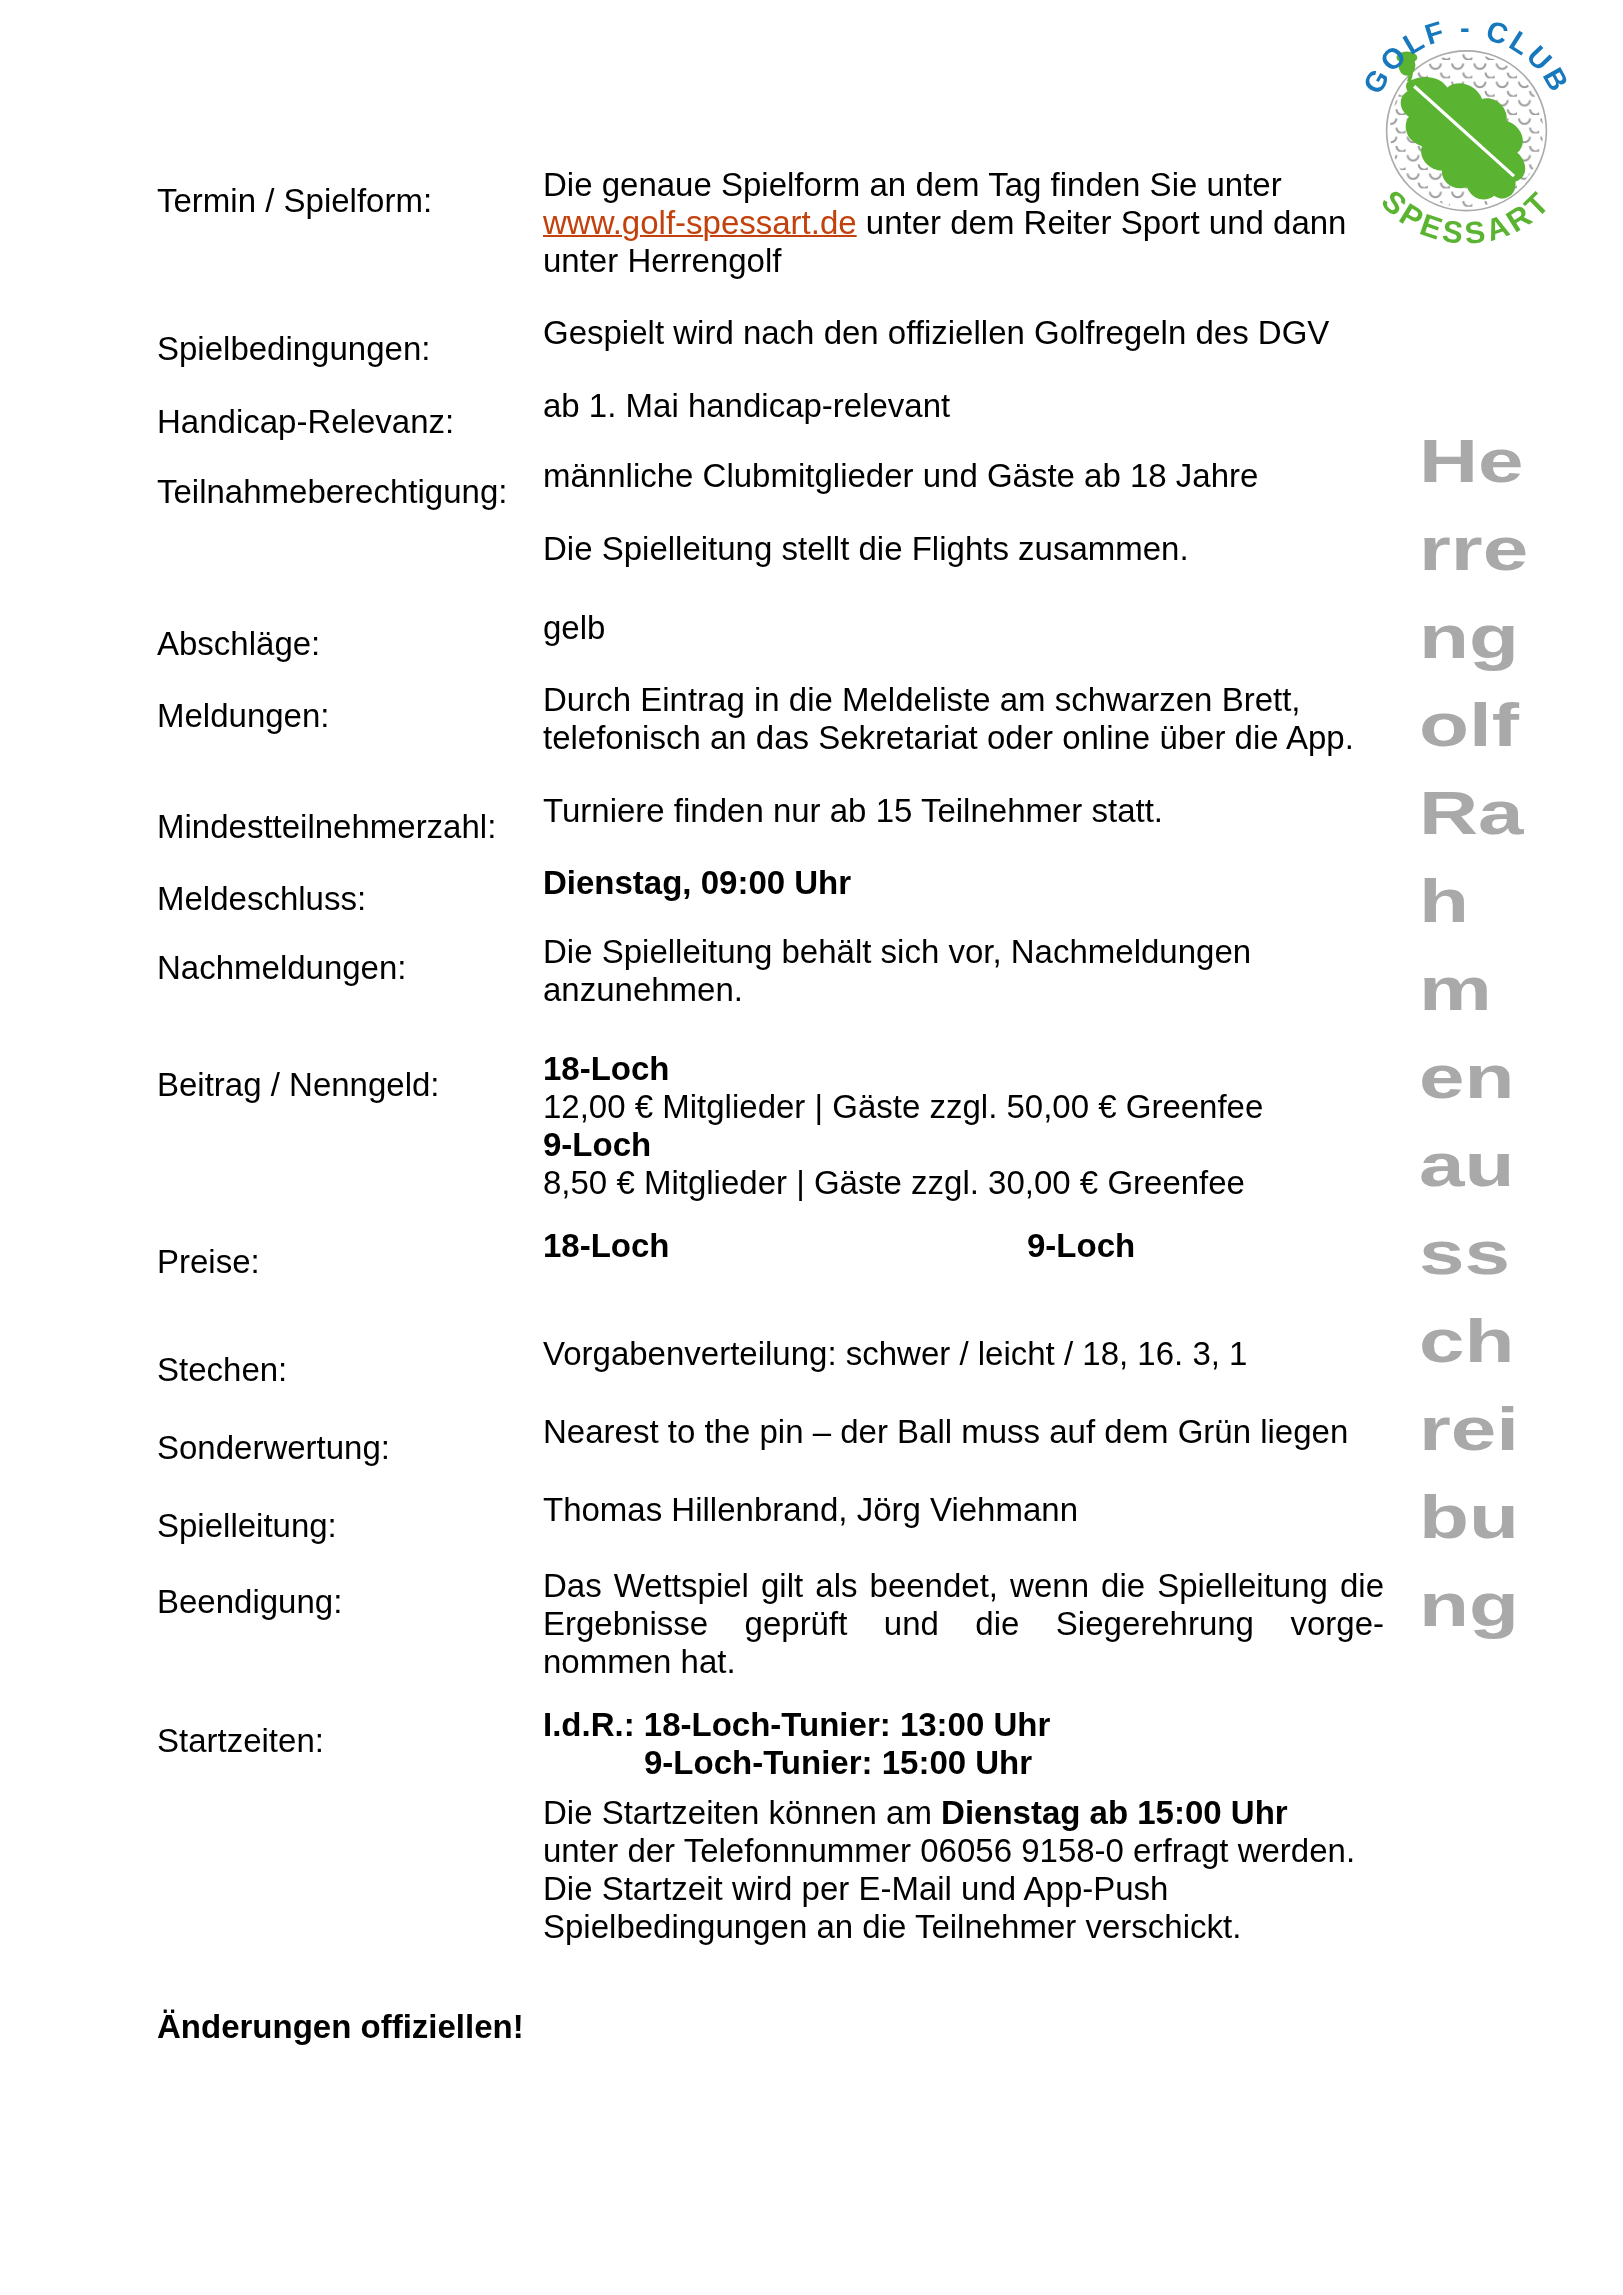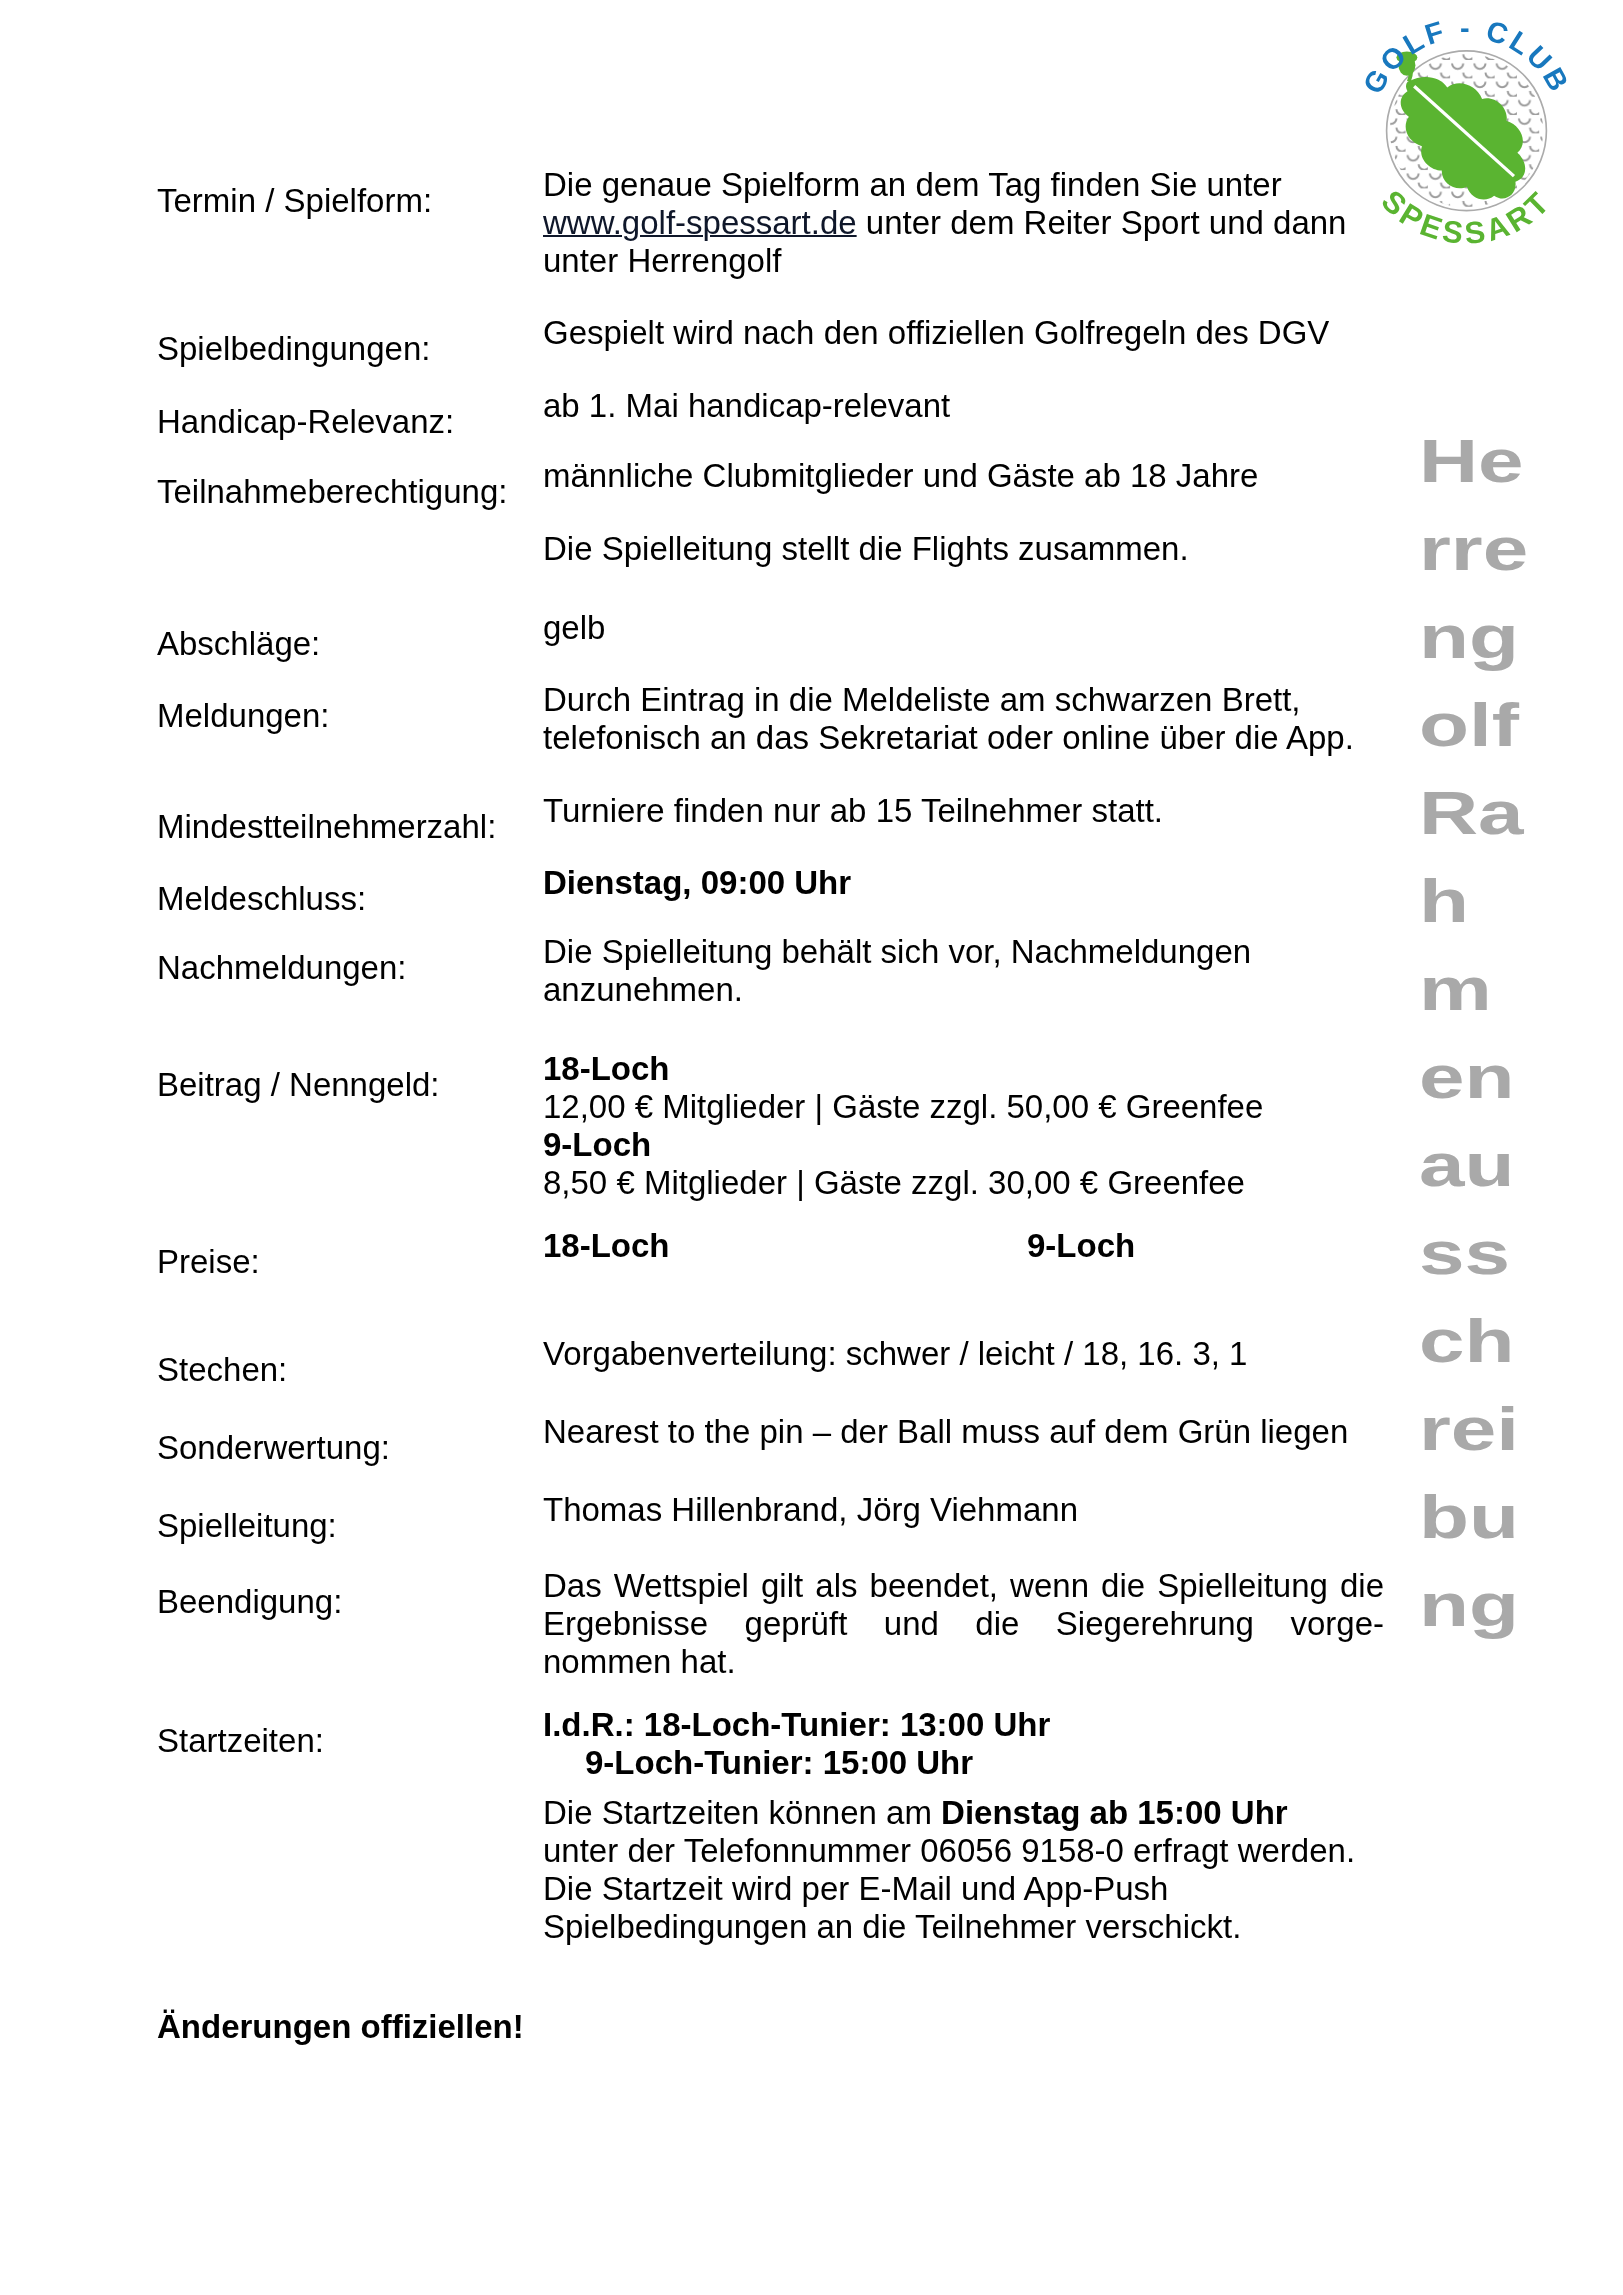--- a/index.html
+++ b/index.html
@@ -7,23 +7,23 @@
     width:1623px;height:2295px;position:relative;overflow:hidden;
     font-family:"Liberation Sans","DejaVu Sans",sans-serif;
     font-size:33px;line-height:38px;color:#000;
   }
   .row{position:absolute;left:0;width:1623px;}
   .lbl{position:absolute;left:157px;top:16px;white-space:nowrap;}
   .val{position:absolute;left:543px;top:0;width:841px;}
   .b{font-weight:bold;}
   .line{position:relative;}
   .just{text-align:justify;text-align-last:justify;}
-  a.doclink{color:#0f172a;text-decoration:underline;text-decoration-thickness:2px;cursor:pointer;}
+  a.doclink{color:#c2410c;text-decoration:underline;text-decoration-thickness:2px;cursor:pointer;}
   .col2{position:absolute;left:484px;top:0;white-space:nowrap;}
-  .indent2{margin-left:42px;}
+  .indent2{margin-left:101px;}
   .para-gap{margin-top:12.4px;}
   .footer-note{position:absolute;left:157px;top:2008px;font-weight:bold;white-space:nowrap;}
   
   .side{position:absolute;left:1419px;top:417px;width:196px;}
   .side .chunk{
     font-weight:bold;font-size:62px;line-height:88px;color:#a9a9a9;
     transform:scaleX(1.32);transform-origin:0 50%;white-space:nowrap;
   }
   .logo-wrap{position:absolute;left:1361px;top:5.2px;width:211px;height:262px;}
 </style>

